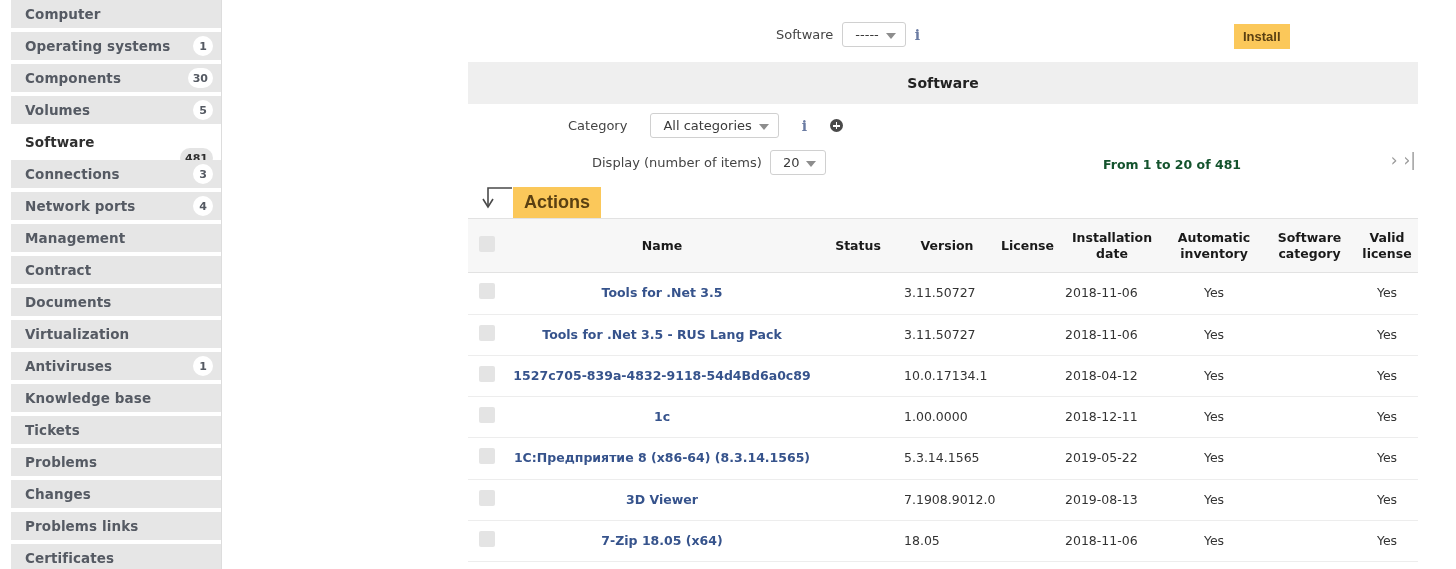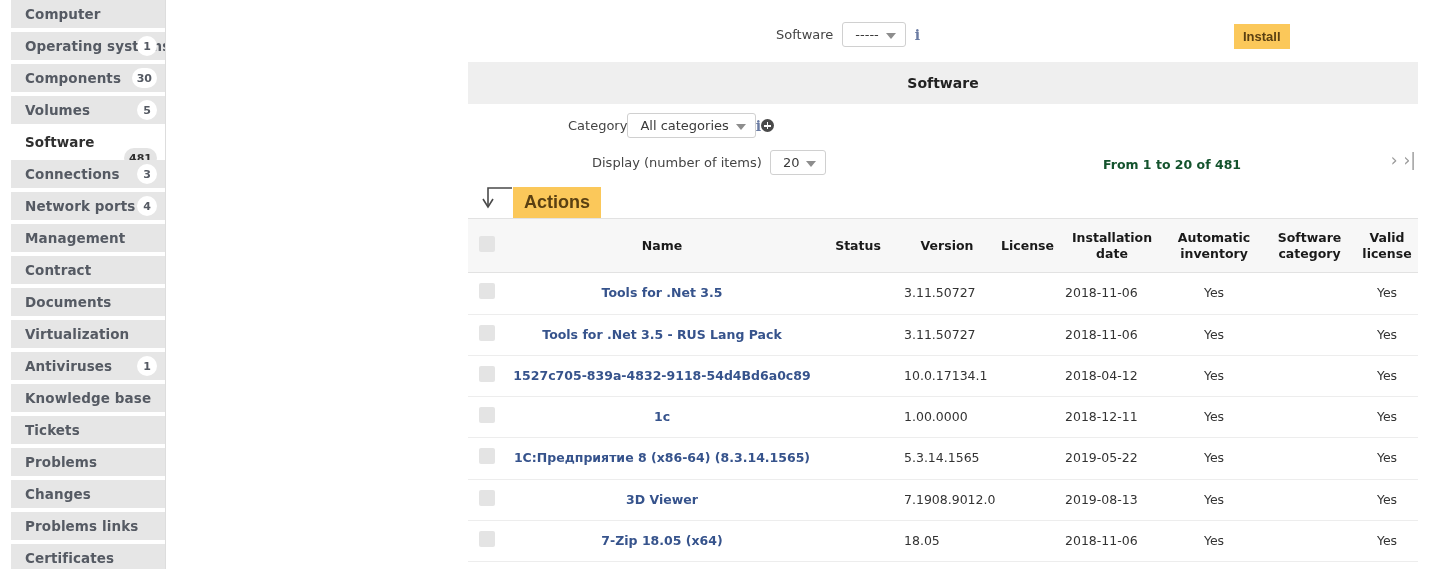--- a/index.html
+++ b/index.html
@@ -7,21 +7,21 @@
     margin: 0; padding: 0;
     width: 1456px; height: 569px;
     background: #ffffff;
     font-family: "DejaVu Sans", "Liberation Sans", sans-serif;
     overflow: hidden;
   }
   #app { position: relative; width: 1456px; height: 569px; background:#fff; }
 
   
   #sidebar {
-    position: absolute; left: 0; top: 0; width: 166px; height: 569px;
+    position: absolute; left: 0; top: 0; width: 222px; height: 569px;
     background: #ffffff;
     border-right: 1px solid #dddddd;
     padding-left: 11px;
     overflow: hidden;
   }
   .side-item {
     position: relative;
     height: 28px;
     margin-bottom: 4px;
     background: #e6e6e6;
@@ -77,21 +77,21 @@
   
   #panel { position: absolute; left: 468px; top: 62px; width: 950px; }
   #panel-title {
     height: 42px; background: #efefef;
     display: flex; align-items: center; justify-content: center;
     font-size: 14px; font-weight: bold; color: #222;
   }
   #cat-row { position: relative; height: 42px; }
   #cat-inner {
     position: absolute; left: 100px; top: 9px;
-    display: flex; align-items: center; gap: 0;
+    display: flex; align-items: center; gap: 23px;
   }
   #cat-inner .sel { min-width: 125px; }
   .gear-ico {
     display: inline-block; width: 13px; height: 13px; border-radius: 50%;
     background: #4a4a4a; position: relative; cursor: pointer;
   }
   .gear-ico::before, .gear-ico::after {
     content:""; position:absolute; background:#fff;
   }
   .gear-ico::before { left:3px; top:6px; width:7px; height:1.6px; }

